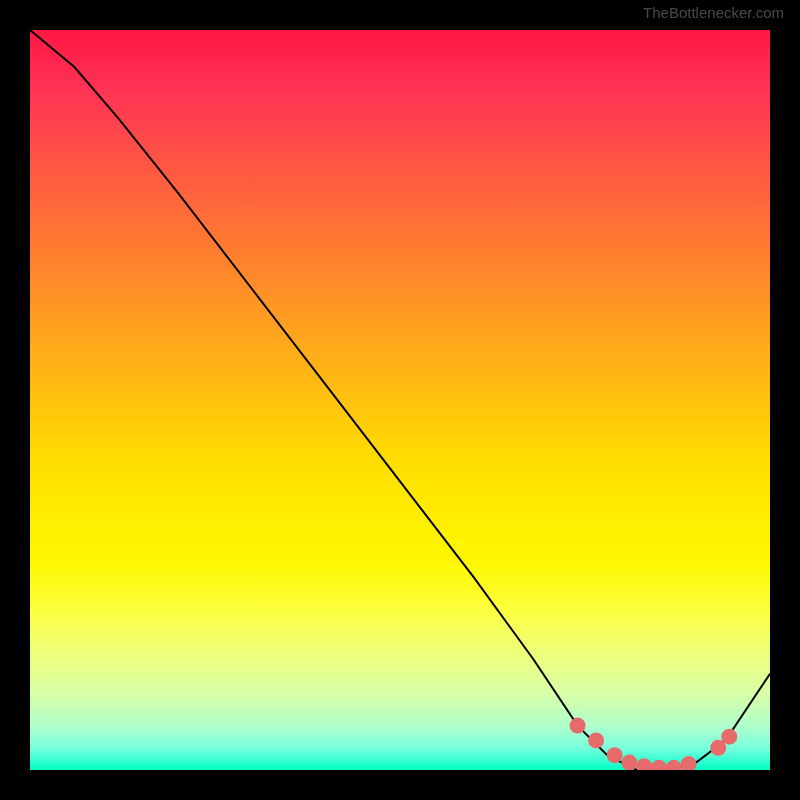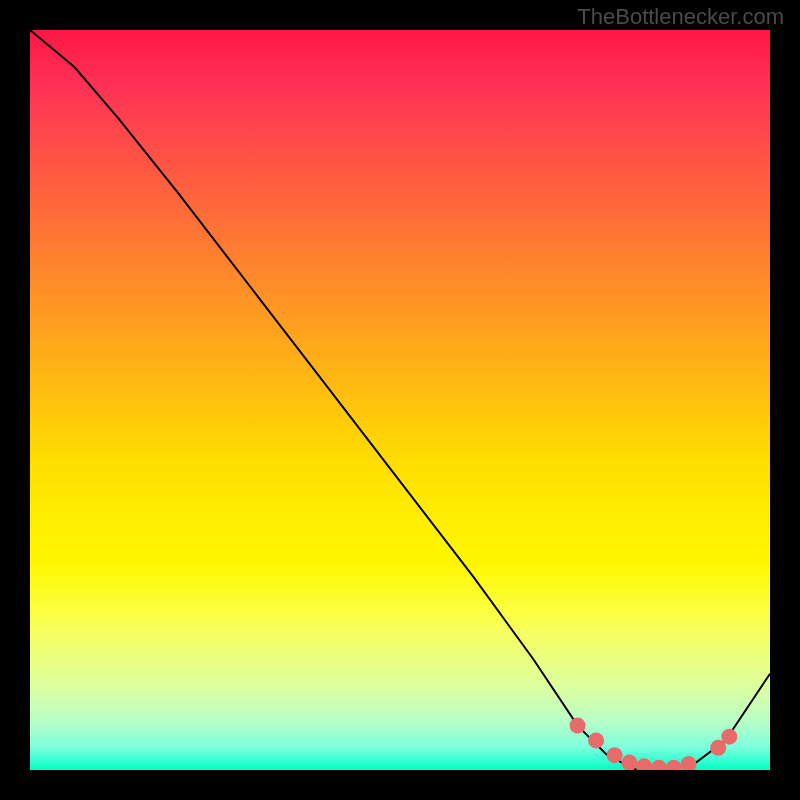--- a/index.html
+++ b/index.html
@@ -9,21 +9,21 @@
     background: #000;
     position: relative;
     font-family: Arial, Helvetica, sans-serif;
     overflow: hidden;
   }
   .watermark {
     position: absolute;
     top: 4px;
     right: 16px;
     color: #4a4a4a;
-    font-size: 22px;
+    font-size: 15px;
     font-weight: 500;
     z-index: 10;
   }
   .plot {
     position: absolute;
     left: 30px;
     top: 30px;
     width: 740px;
     height: 740px;
     background: linear-gradient(to bottom,

